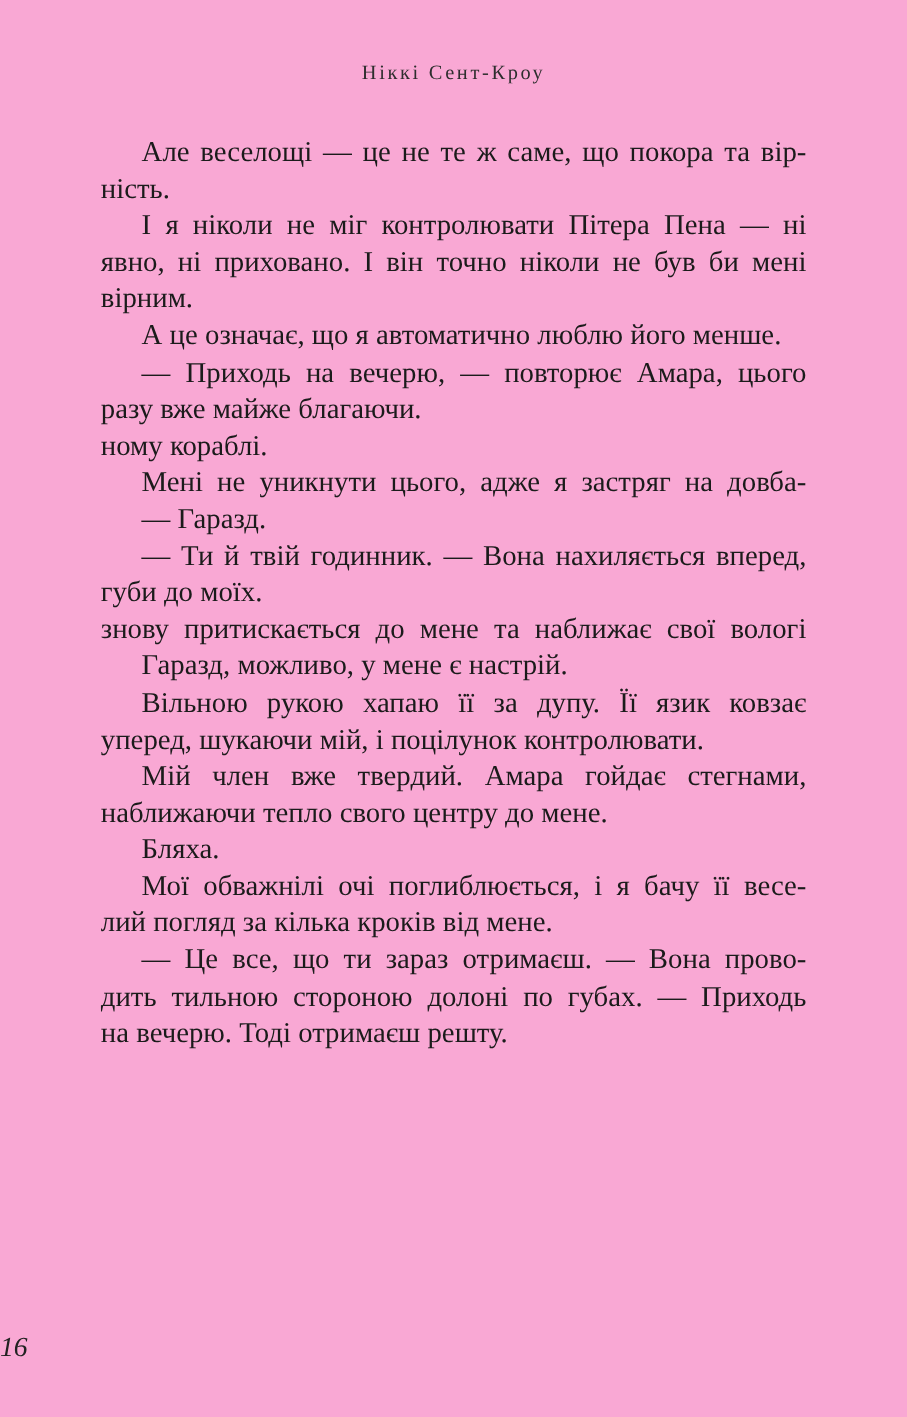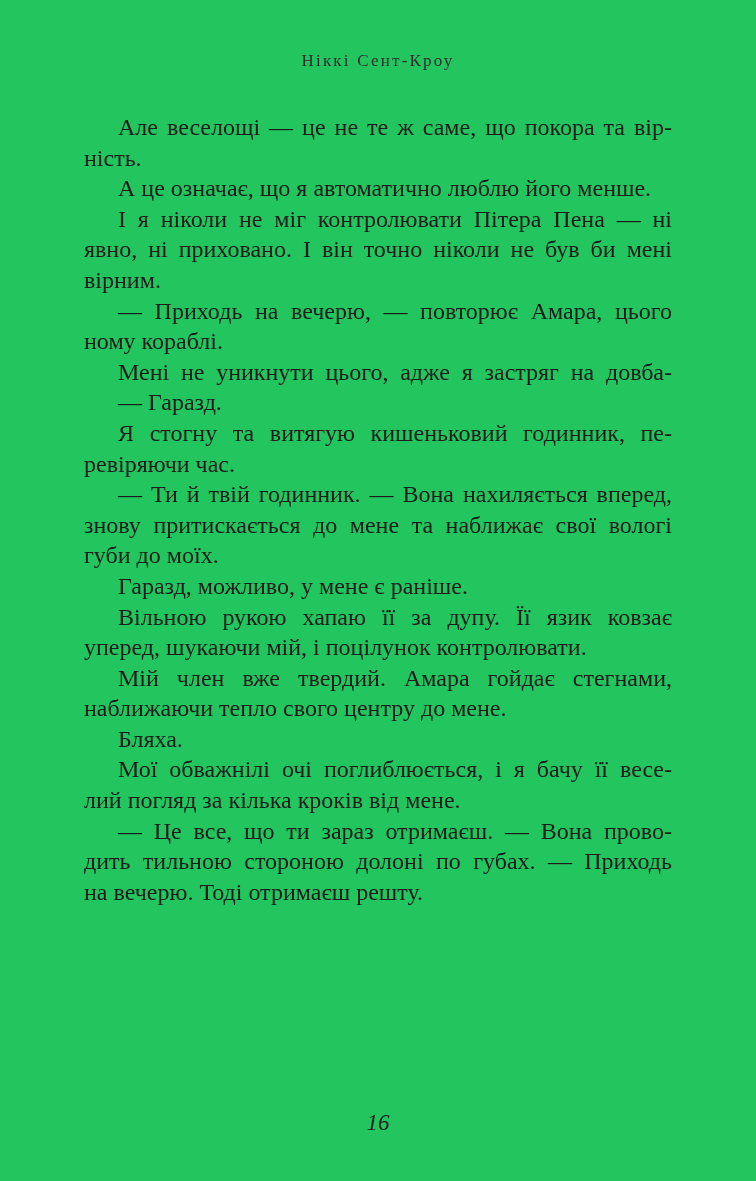--- a/index.html
+++ b/index.html
@@ -42,66 +42,63 @@
     text-align: justify;
     text-align-last: justify;
   }
   .line.last { text-align-last: left; }
   .line.first { text-indent: 34px; }
   .page-number {
     position: absolute;
     top: 1110px;
     left: 0;
     right: 0;
-    text-align: center;
+    text-align: left;
     font-style: italic;
     font-size: 23px;
     color: #222222;
   }
 </style>
 </head>
 <body>
 
-<div class="page" style="background: #22c55e;">
+<div class="page" style="background: #f9a8d4;">
   <div class="running-header" style="color: rgb(46, 46, 46);">Ніккі Сент-Кроу</div>
 
   <div class="text-body" style="color: rgb(27, 27, 27);">
       <div class="paragraph">
         <div class="line first">Але веселощі — це не те ж саме, що покора та вір-</div>
         <div class="line last">ність.</div>
       </div>
       <div class="paragraph">
-        <div class="line first last">А це означає, що я автоматично люблю його менше.</div>
-      </div>
-      <div class="paragraph">
         <div class="line first">І я ніколи не міг контролювати Пітера Пена — ні</div>
         <div class="line">явно, ні приховано. І він точно ніколи не був би мені</div>
         <div class="line last">вірним.</div>
       </div>
       <div class="paragraph">
+        <div class="line first last">А це означає, що я автоматично люблю його менше.</div>
+      </div>
+      <div class="paragraph">
         <div class="line first">— Приходь на вечерю, — повторює Амара, цього</div>
+        <div class="line last">разу вже майже благаючи.</div>
       </div>
       <div class="paragraph">
         <div class="line last">ному кораблі.</div>
         <div class="line first">Мені не уникнути цього, адже я застряг на довба-</div>
       </div>
       <div class="paragraph">
         <div class="line first last">— Гаразд.</div>
       </div>
       <div class="paragraph">
-        <div class="line first">Я стогну та витягую кишеньковий годинник, пе-</div>
-        <div class="line last">ревіряючи час.</div>
+        <div class="line first">— Ти й твій годинник. — Вона нахиляється вперед,</div>
+        <div class="line last">губи до моїх.</div>
+        <div class="line">знову притискається до мене та наближає свої вологі</div>
       </div>
       <div class="paragraph">
-        <div class="line first">— Ти й твій годинник. — Вона нахиляється вперед,</div>
-        <div class="line">знову притискається до мене та наближає свої вологі</div>
-        <div class="line last">губи до моїх.</div>
-      </div>
-      <div class="paragraph">
-        <div class="line first last">Гаразд, можливо, у мене є раніше.</div>
+        <div class="line first last">Гаразд, можливо, у мене є настрій.</div>
       </div>
       <div class="paragraph">
         <div class="line first">Вільною рукою хапаю її за дупу. Її язик ковзає</div>
         <div class="line last">уперед, шукаючи мій, і поцілунок контролювати.</div>
       </div>
       <div class="paragraph">
         <div class="line first">Мій член вже твердий. Амара гойдає стегнами,</div>
         <div class="line last">наближаючи тепло свого центру до мене.</div>
       </div>
       <div class="paragraph italic">

